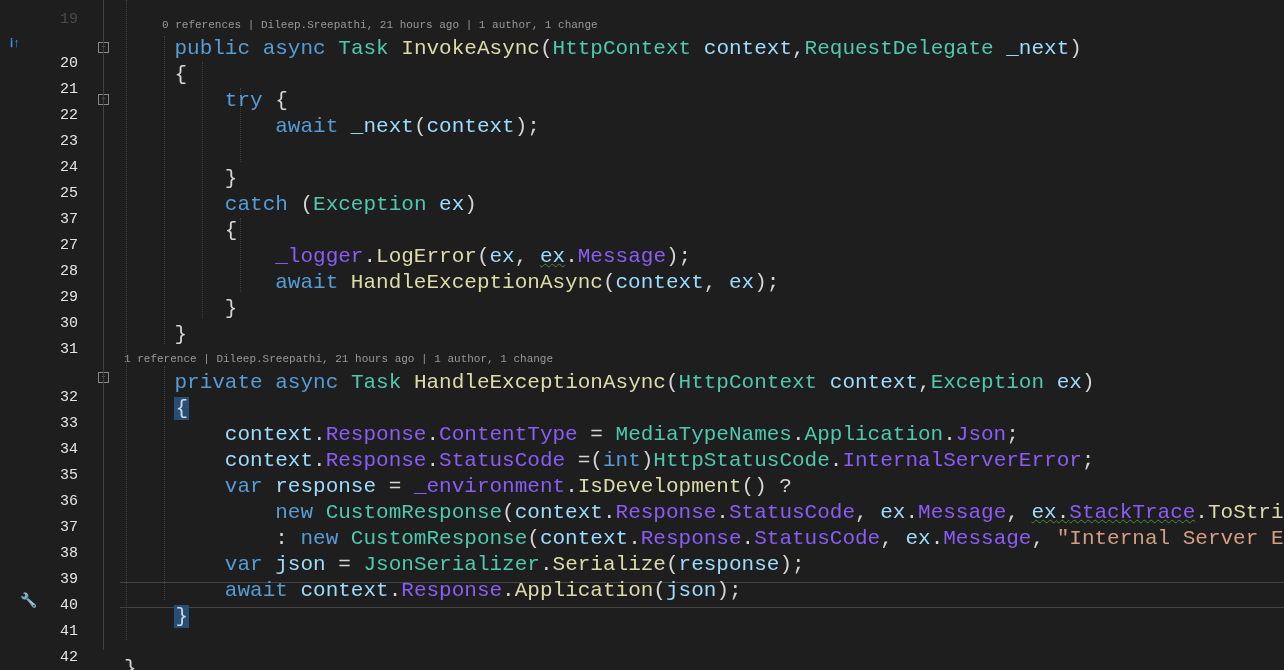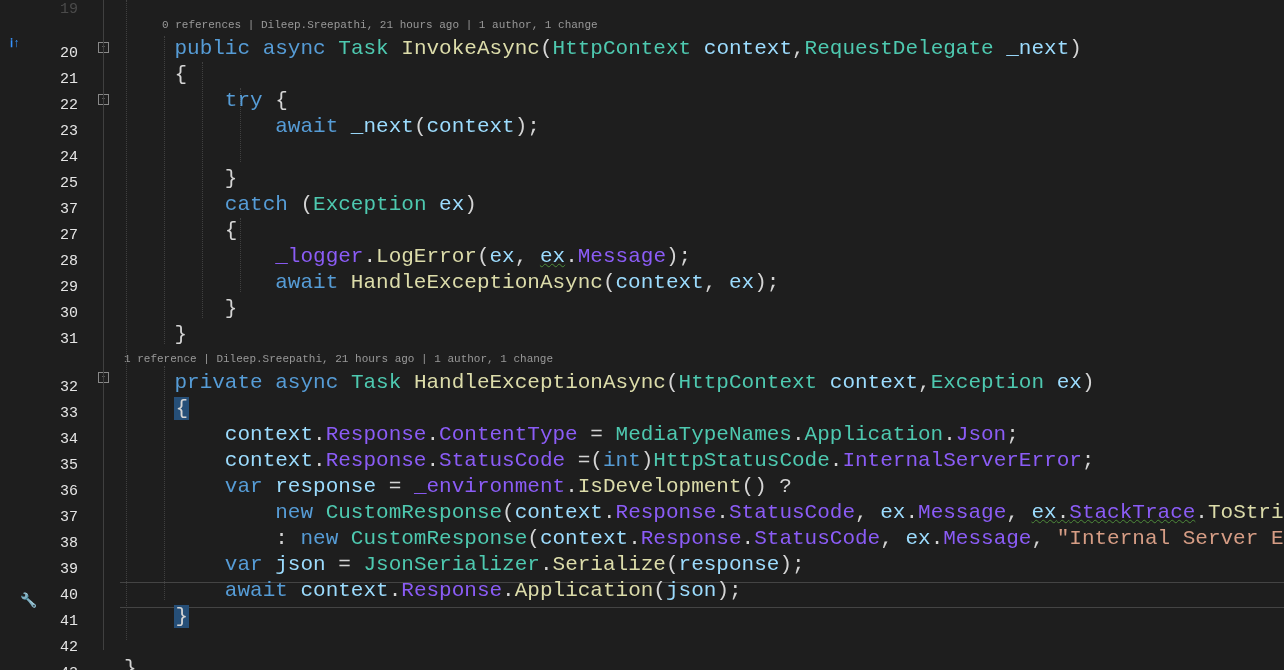--- a/index.html
+++ b/index.html
@@ -38,21 +38,21 @@
     left: 20px;
     width: 16px;
     height: 16px;
     color: #c5c5c5;
     font-size: 14px;
   }
   .line-numbers {
     width: 50px;
     background: #1e1e1e;
     flex-shrink: 0;
-    padding-top: 5px;
+    padding-top: 15px;
   }
   .ln {
     height: 26px;
     line-height: 26px;
     text-align: right;
     padding-right: 12px;
     color: #e5e5e5;
     font-size: 15px;
   }
   .ln.dim {

